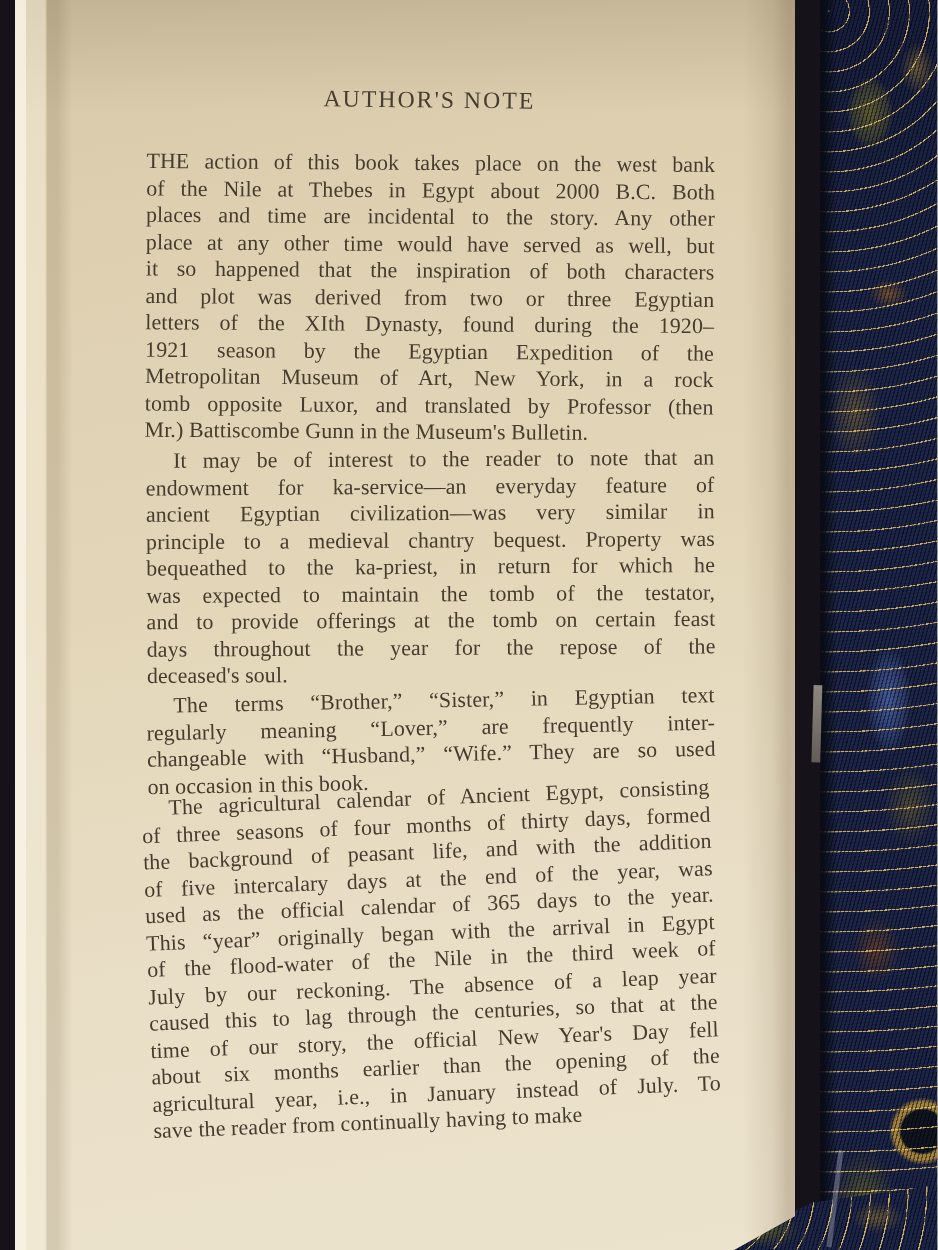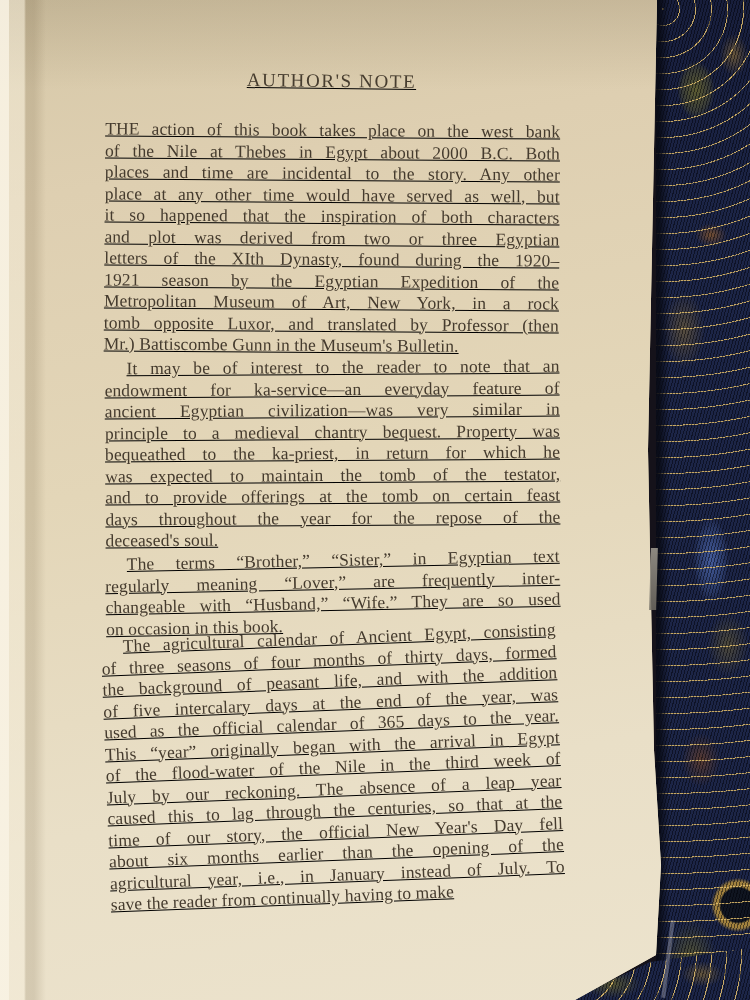--- a/index.html
+++ b/index.html
@@ -55,33 +55,32 @@
     position: absolute;
     left: 650px; top: 548px; width: 7px; height: 62px;
     background: linear-gradient(180deg, #a29d92, #6f6b62);
     opacity: 0.85;
     transform: rotate(1.6deg);
   }
 
   
   .page {
     position: absolute;
-    left: 0; top: 0; width: 750px; height: 1000px;
+    left: 12px; top: 0; width: 624px; height: 1000px;
     clip-path: polygon(0 0, 657px 0, 648px 450px, 654px 750px, 661px 865px, 656px 955px, 575px 1000px, 0 1000px);
     background-image:
       
       linear-gradient(90deg, rgba(249,243,228,0.9) 0 9px, rgba(246,239,221,0.5) 9px 24px, rgba(110,92,62,0.18) 26px 34px, rgba(0,0,0,0) 46px),
       
       linear-gradient(270deg, rgba(105,85,55,0.28) 0 6px, rgba(105,85,55,0.12) 18px, rgba(0,0,0,0) 42px),
       
       linear-gradient(180deg, rgba(95,78,52,0.16), rgba(0,0,0,0) 90px),
       
       linear-gradient(170deg, #d6c8a8 0%, #decfb1 18%, var(--paper, #e3d6b8) 45%, #e9dfc7 75%, #ece3cd 100%);
     background-color: var(--paper, #e3d6b8);
-    text-decoration: underline;
   }
 
   .text-block {
     position: relative;
     width: 455px;
     margin: 0 0 0 105px;
     padding-top: 70px;
     color: var(--ink, #453b2e);
     transform: rotate(-0.15deg);
   }

